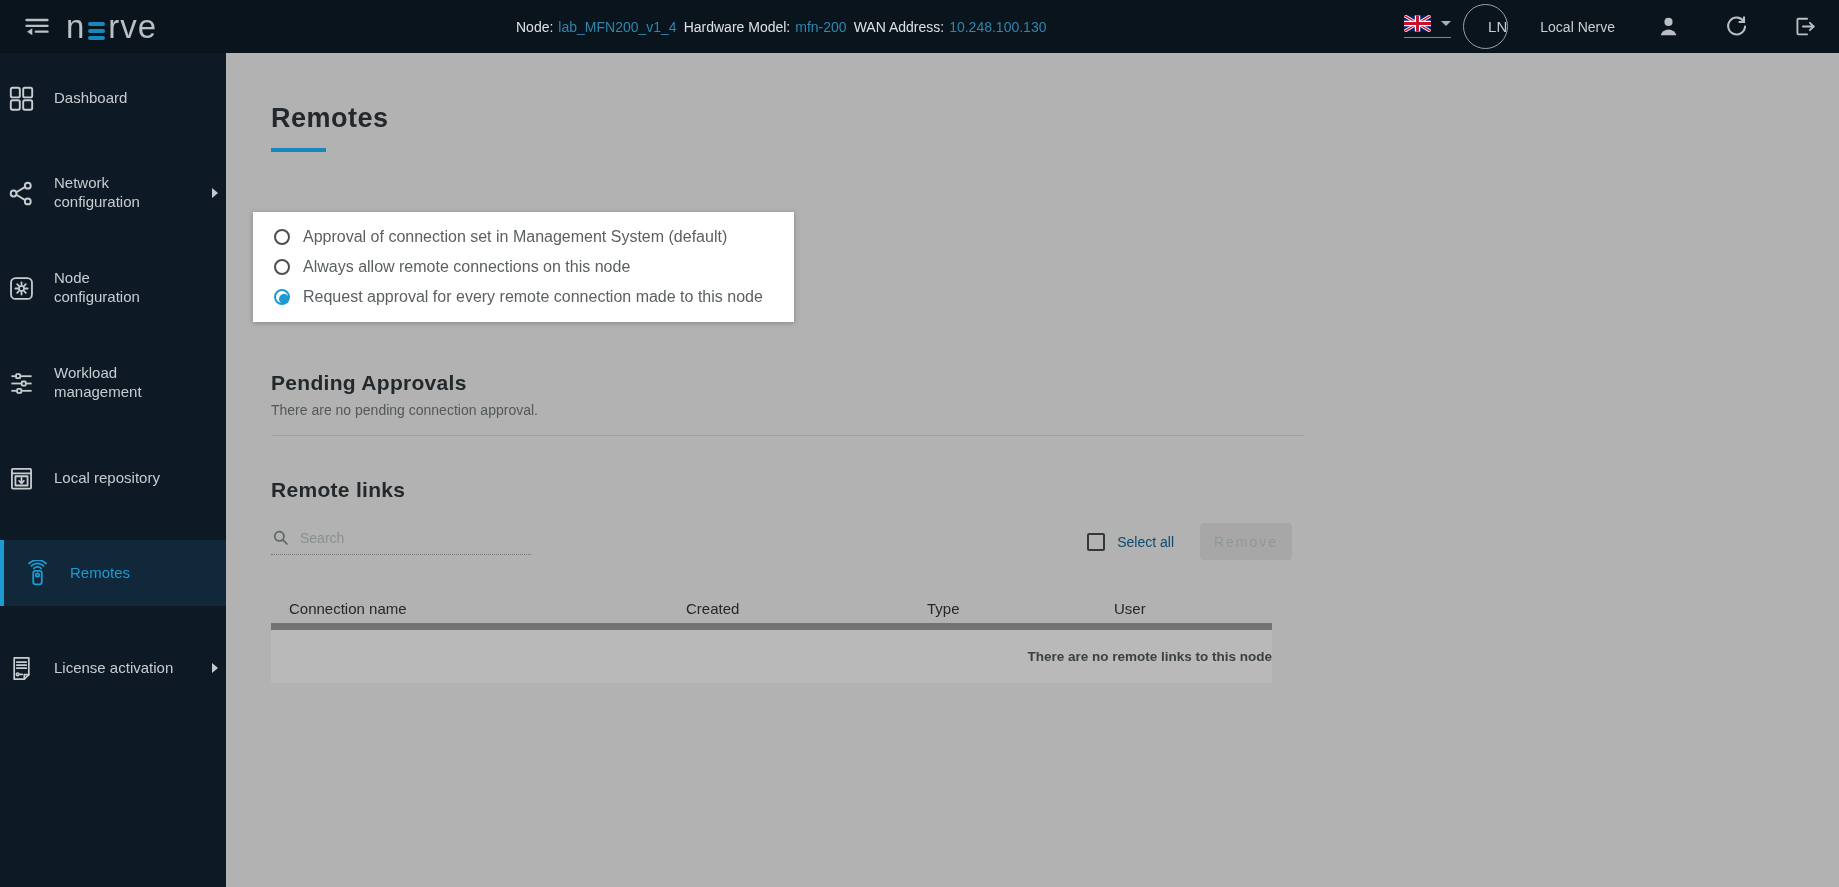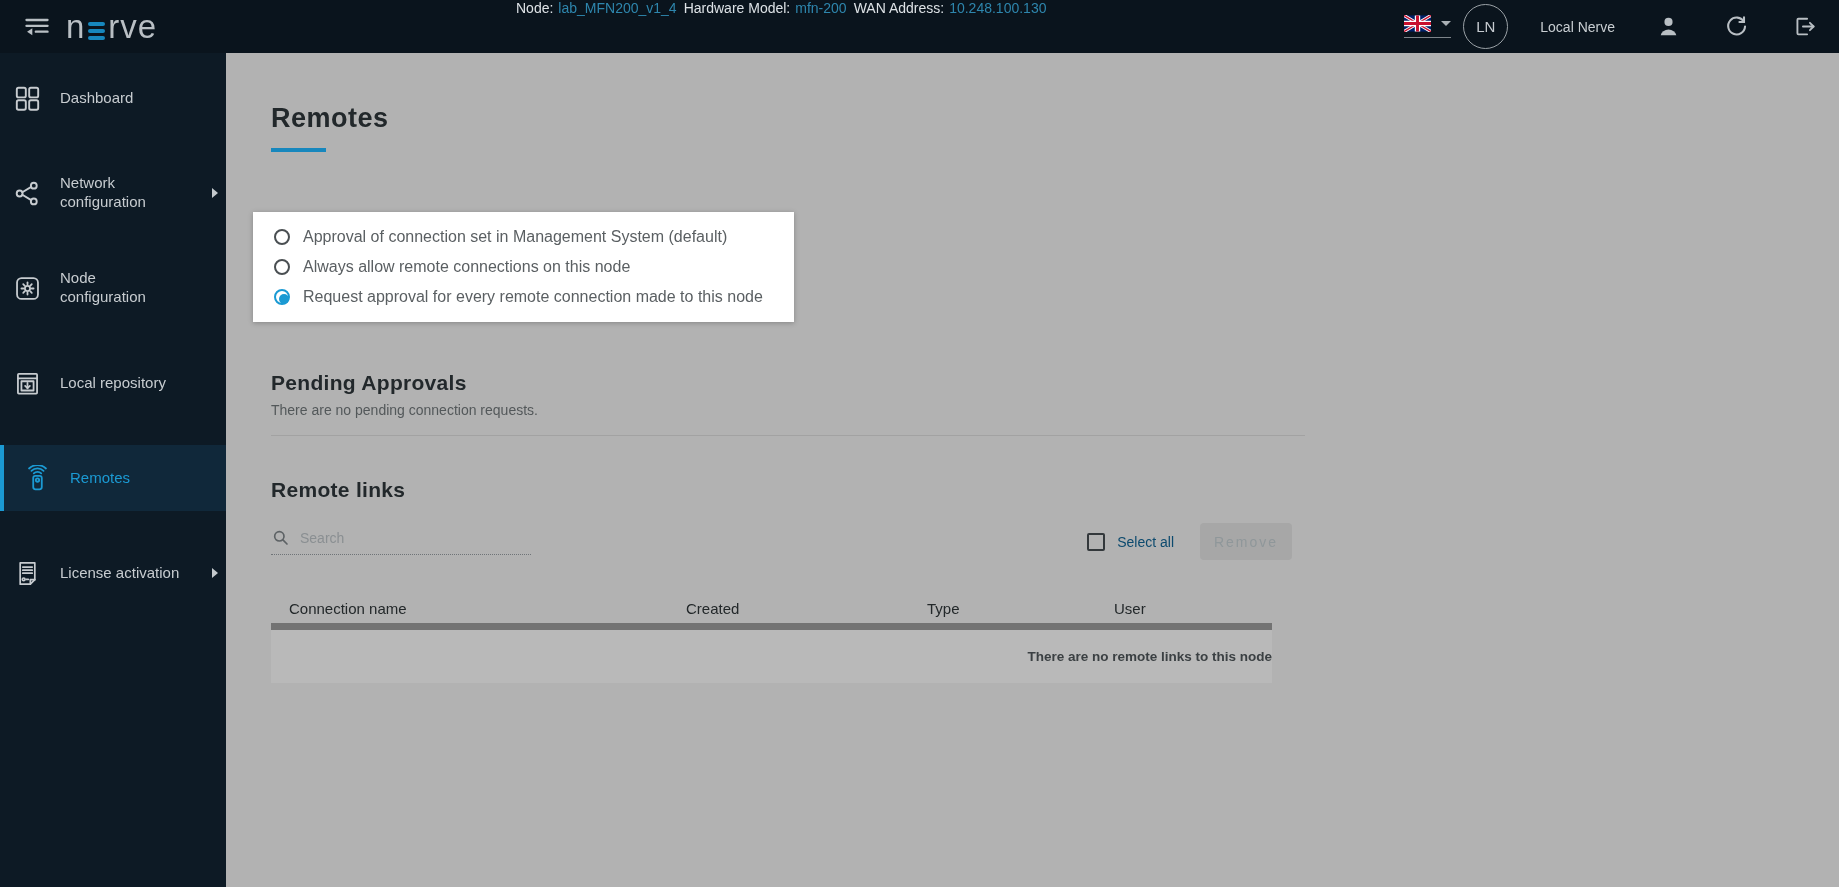--- a/index.html
+++ b/index.html
@@ -14,36 +14,36 @@
   *{margin:0;padding:0;box-sizing:border-box;}
   html,body{width:1839px;height:887px;overflow:hidden;}
   body{font-family:"Liberation Sans","DejaVu Sans",sans-serif;background:var(--content-bg);}
 
   
   .header{position:relative;height:53px;background:var(--header-bg);display:flex;align-items:center;color:#c7ccd0;}
   .hamburger{margin-left:22px;width:30px;height:30px;color:#b9bfc4;cursor:pointer;display:flex;align-items:center;justify-content:center;}
   .logo{display:flex;align-items:baseline;margin-left:14px;color:#b9bfc4;font-size:33px;font-weight:500;letter-spacing:1px;cursor:default;}
   .logo .ebars{display:inline-flex;flex-direction:column;gap:3px;margin:0 3px;align-self:center;padding-top:9px;}
   .logo .ebars i{display:block;width:17px;height:4px;border-radius:2px;background:var(--accent-dark);}
-  .node-info{position:absolute;left:516px;top:0;height:53px;display:flex;font-size:14px;white-space:nowrap;}
+  .node-info{position:absolute;left:516px;top:0;height:53px;display:flex;align-items:center;font-size:14px;white-space:nowrap;}
   .node-info .lbl{color:#dde2e6;margin-right:5px;}
   .node-info .val{color:var(--link-blue);margin-right:7px;}
   .header-right{margin-left:auto;display:flex;align-items:center;height:100%;}
   .lang-select{display:flex;align-items:center;gap:10px;padding-bottom:5px;border-bottom:1px solid #7d848a;margin-right:12px;cursor:pointer;}
   .lang-select svg{display:block;}
   .caret-down{width:0;height:0;border-left:5px solid transparent;border-right:5px solid transparent;border-top:5px solid #aab0b5;}
-  .avatar{width:45px;height:45px;border-radius:50%;border:1.5px solid #9aa1a6;display:flex;align-items:center;justify-content:center;font-size:15px;color:#c6cbd0;margin-right:32px;cursor:pointer;background:transparent;}
+  .avatar{width:45px;height:45px;border-radius:50%;border:1.5px solid #9aa1a6;display:flex;align-items:center;justify-content:flex-end;font-size:15px;color:#c6cbd0;margin-right:32px;cursor:pointer;background:transparent;}
   .user-name{font-size:14px;color:#c9ced2;margin-right:40px;}
   .hdr-icon{width:26px;height:26px;color:#b9bfc4;cursor:pointer;margin-right:42px;display:flex;align-items:center;justify-content:center;}
   .hdr-icon.last{margin-right:22px;}
 
   
   .shell{display:flex;height:834px;}
   .sidebar{width:226px;background:var(--sidebar-bg);padding-top:12px;flex-shrink:0;}
-  .nav-item{height:66px;margin-bottom:29px;display:flex;align-items:center;padding-left:12px;color:#c7ccd0;cursor:pointer;position:relative;}
+  .nav-item{height:66px;margin-bottom:29px;display:flex;align-items:center;padding-left:6px;color:#c7ccd0;cursor:pointer;position:relative;}
   .nav-icon{width:30px;display:flex;justify-content:center;flex-shrink:0;}
   .nav-label{font-size:15px;line-height:1.25;margin-left:18px;width:120px;}
   .nav-chevron{position:absolute;right:8px;width:0;height:0;border-top:5px solid transparent;border-bottom:5px solid transparent;border-left:6px solid #c3c9cd;}
   .nav-item.active{background:var(--active-item-bg);border-left:4px solid var(--accent);padding-left:18px;color:var(--accent);}
   .nav-item.active .nav-label{color:var(--accent);}
 
   
   .content{flex:1;background:var(--content-bg);padding-left:45px;overflow:hidden;}
   .page-title{margin-top:50px;font-size:27px;font-weight:700;color:#22282b;letter-spacing:.5px;}
   .title-underline{margin-top:14px;width:55px;height:4px;background:var(--accent-dark);}
@@ -188,20 +188,36 @@
             <line x1="15.7" y1="12" x2="17.4" y2="12"></line>
           <line x1="8.2" y1="8.2" x2="9.4" y2="9.4"></line>
             <line x1="14.6" y1="14.6" x2="15.8" y2="15.8"></line>
           <line x1="8.2" y1="15.8" x2="9.4" y2="14.6"></line>
             <line x1="14.6" y1="9.4" x2="15.8" y2="8.2"></line>
         </svg>
       </span>
       <span class="nav-label">Node configuration</span>
     </div>
 
+    <div class="nav-item">
+      <span class="nav-icon">
+        <svg viewBox="0 0 24 24" width="27" height="27" fill="none" stroke="currentColor" stroke-width="1.6" stroke-linejoin="round">
+          <line x1="3" y1="5.5" x2="7.2" y2="5.5"></line>
+            <line x1="10.8" y1="5.5" x2="21" y2="5.5"></line>
+            <rect x="7.2" y="3.7" width="3.6" height="3.6" rx="0.6"></rect>
+          <line x1="3" y1="12" x2="12.2" y2="12"></line>
+            <line x1="15.8" y1="12" x2="21" y2="12"></line>
+            <rect x="12.2" y="10.2" width="3.6" height="3.6" rx="0.6"></rect>
+          <line x1="3" y1="18.5" x2="8.2" y2="18.5"></line>
+            <line x1="11.8" y1="18.5" x2="21" y2="18.5"></line>
+            <rect x="8.2" y="16.7" width="3.6" height="3.6" rx="0.6"></rect>
+        </svg>
+      </span>
+      <span class="nav-label">Workload management</span>
+    </div>
 
     <div class="nav-item">
       <span class="nav-icon">
         <svg viewBox="0 0 24 24" width="27" height="27" fill="none" stroke="currentColor" stroke-width="1.6" stroke-linecap="round" stroke-linejoin="round">
           <rect x="3.5" y="3.5" width="17" height="17.5" rx="0.8"></rect>
           <line x1="3.5" y1="7.5" x2="20.5" y2="7.5"></line>
           <rect x="6.6" y="10" width="10.8" height="8.2"></rect>
           <line x1="12" y1="11.5" x2="12" y2="16.2"></line>
           <polyline points="9.9,14.1 12,16.2 14.1,14.1"></polyline>
         </svg>
@@ -252,21 +268,21 @@
         <span class="radio-circle"></span>
         <span class="radio-label">Always allow remote connections on this node</span>
       </div>
       <div class="radio-row checked">
         <span class="radio-circle"></span>
         <span class="radio-label">Request approval for every remote connection made to this node</span>
       </div>
     </div>
 
     <div class="section-title pending-title">Pending Approvals</div>
-    <div class="pending-empty">There are no pending connection requests.</div>
+    <div class="pending-empty">There are no pending connection approval.</div>
     <div class="divider"></div>
 
     <div class="section-title remote-links-title">Remote links</div>
 
     <div class="toolbar">
       <div class="search-box">
         <svg viewBox="0 0 24 24" width="20" height="20" fill="none" stroke="currentColor" stroke-width="2" stroke-linecap="round">
           <circle cx="10" cy="10" r="5.6"></circle>
           <line x1="14.3" y1="14.3" x2="19.2" y2="19.2"></line>
         </svg>

